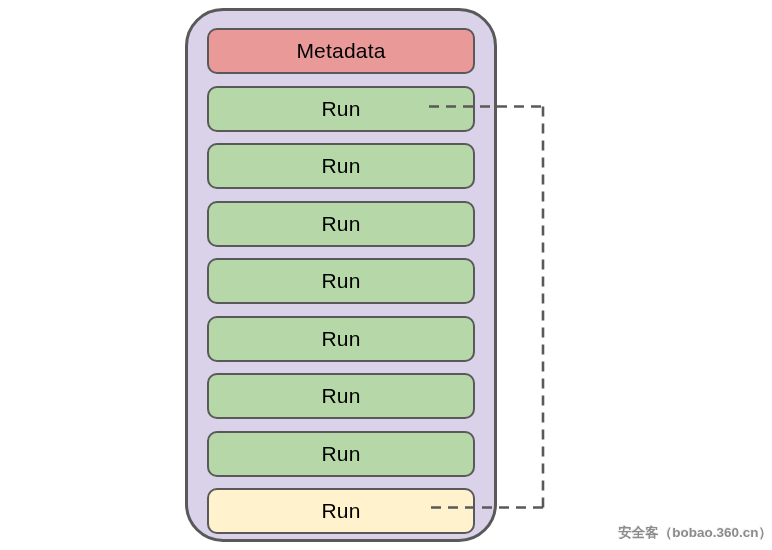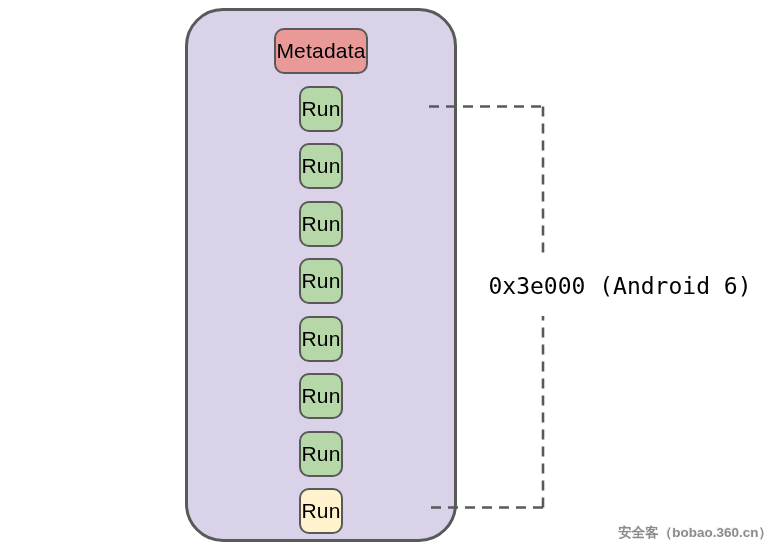--- a/index.html
+++ b/index.html
@@ -11,29 +11,28 @@
     overflow: hidden;
   }
   .stage {
     position: absolute; left: 0; top: 0;
     width: 772px; height: 550px;
   }
   
   .memory-container {
     position: absolute;
     left: 185px; top: 8px;
-    width: 272px; height: 534px;
+    width: 312px; height: 534px;
     border: 3.5px solid #595959;
     border-radius: 38px;
     display: flex;
     flex-direction: column;
     gap: 11.5px;
     padding: 17px 19px 11px 19px;
     z-index: 2;
-    align-items: center;
   }
   .mem-box {
     height: 46px;
     flex: 0 0 46px;
     border: 2.5px solid #595959;
     border-radius: 10px;
     display: flex;
     align-items: center;
     justify-content: center;
     font-size: 21px;
@@ -116,17 +115,16 @@
     <div class="mem-box" style="background: rgb(182, 215, 168);">
       <span>Run</span>
     </div>
 
     <div class="mem-box" style="background: rgb(255, 242, 204);">
       <span>Run</span>
     </div>
 
   </div>
 
-  <div class="annotation-label">0x3e000 (Android 6)</div>
 
   <div class="watermark">安全客（bobao.360.cn）</div>
 
 </div>
 
 </body></html>

